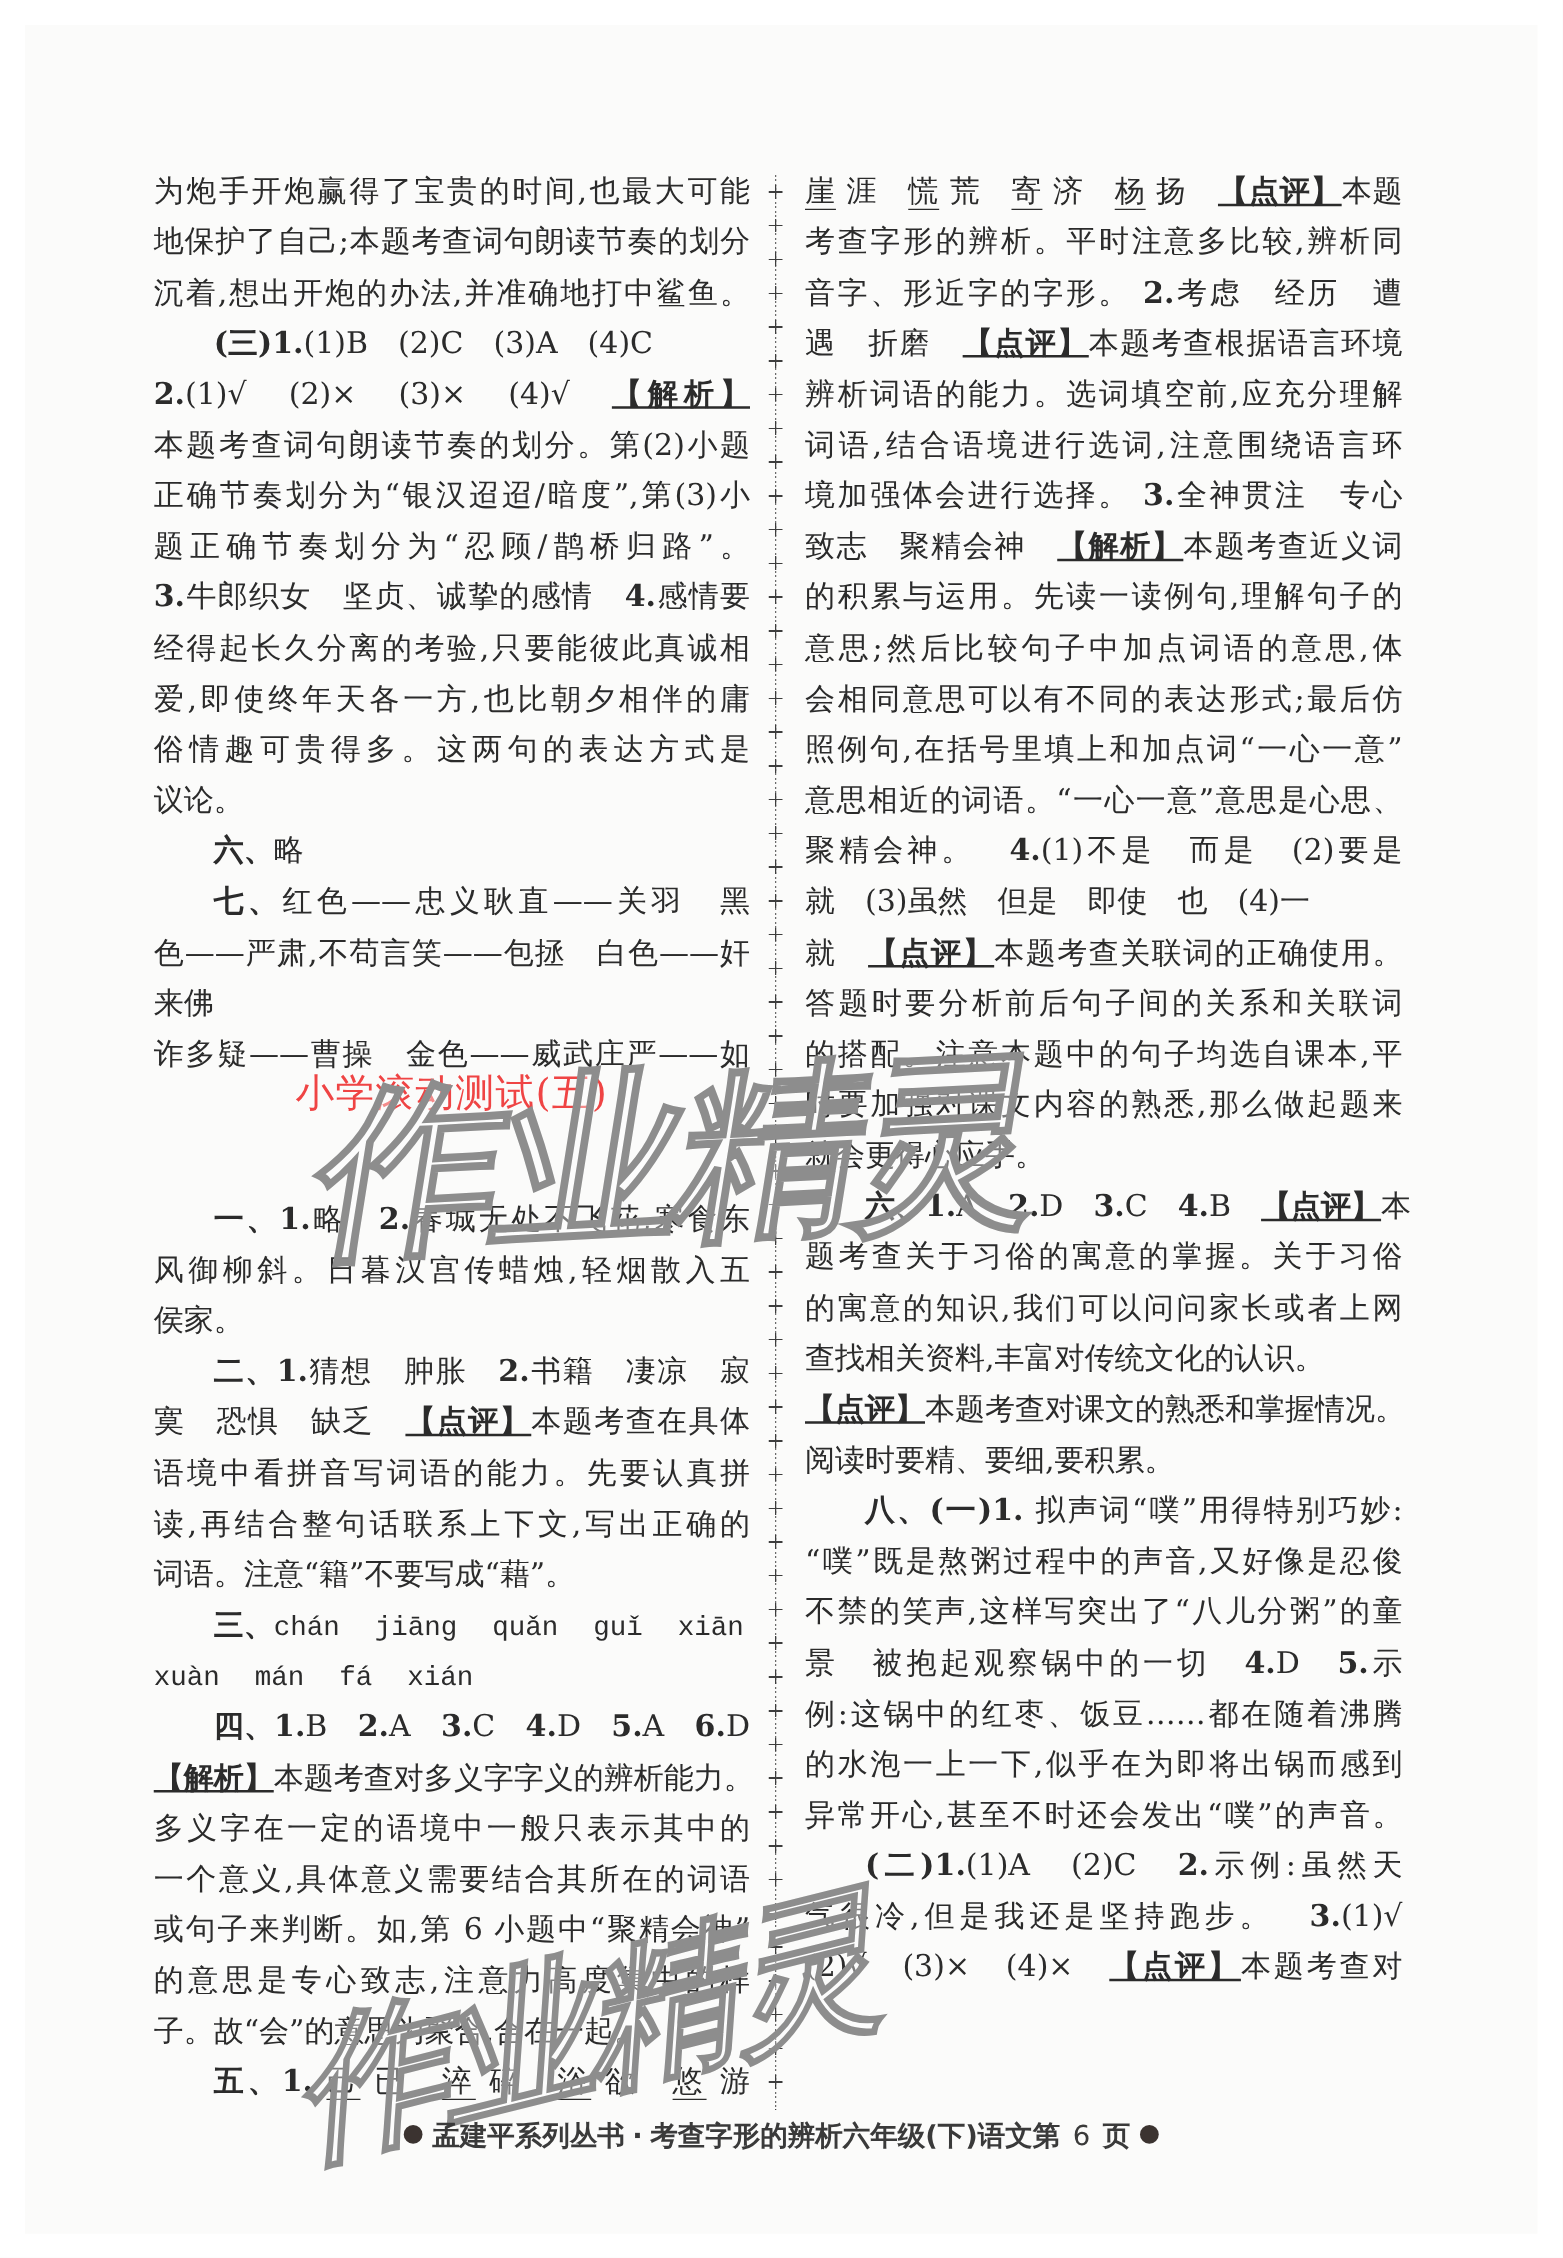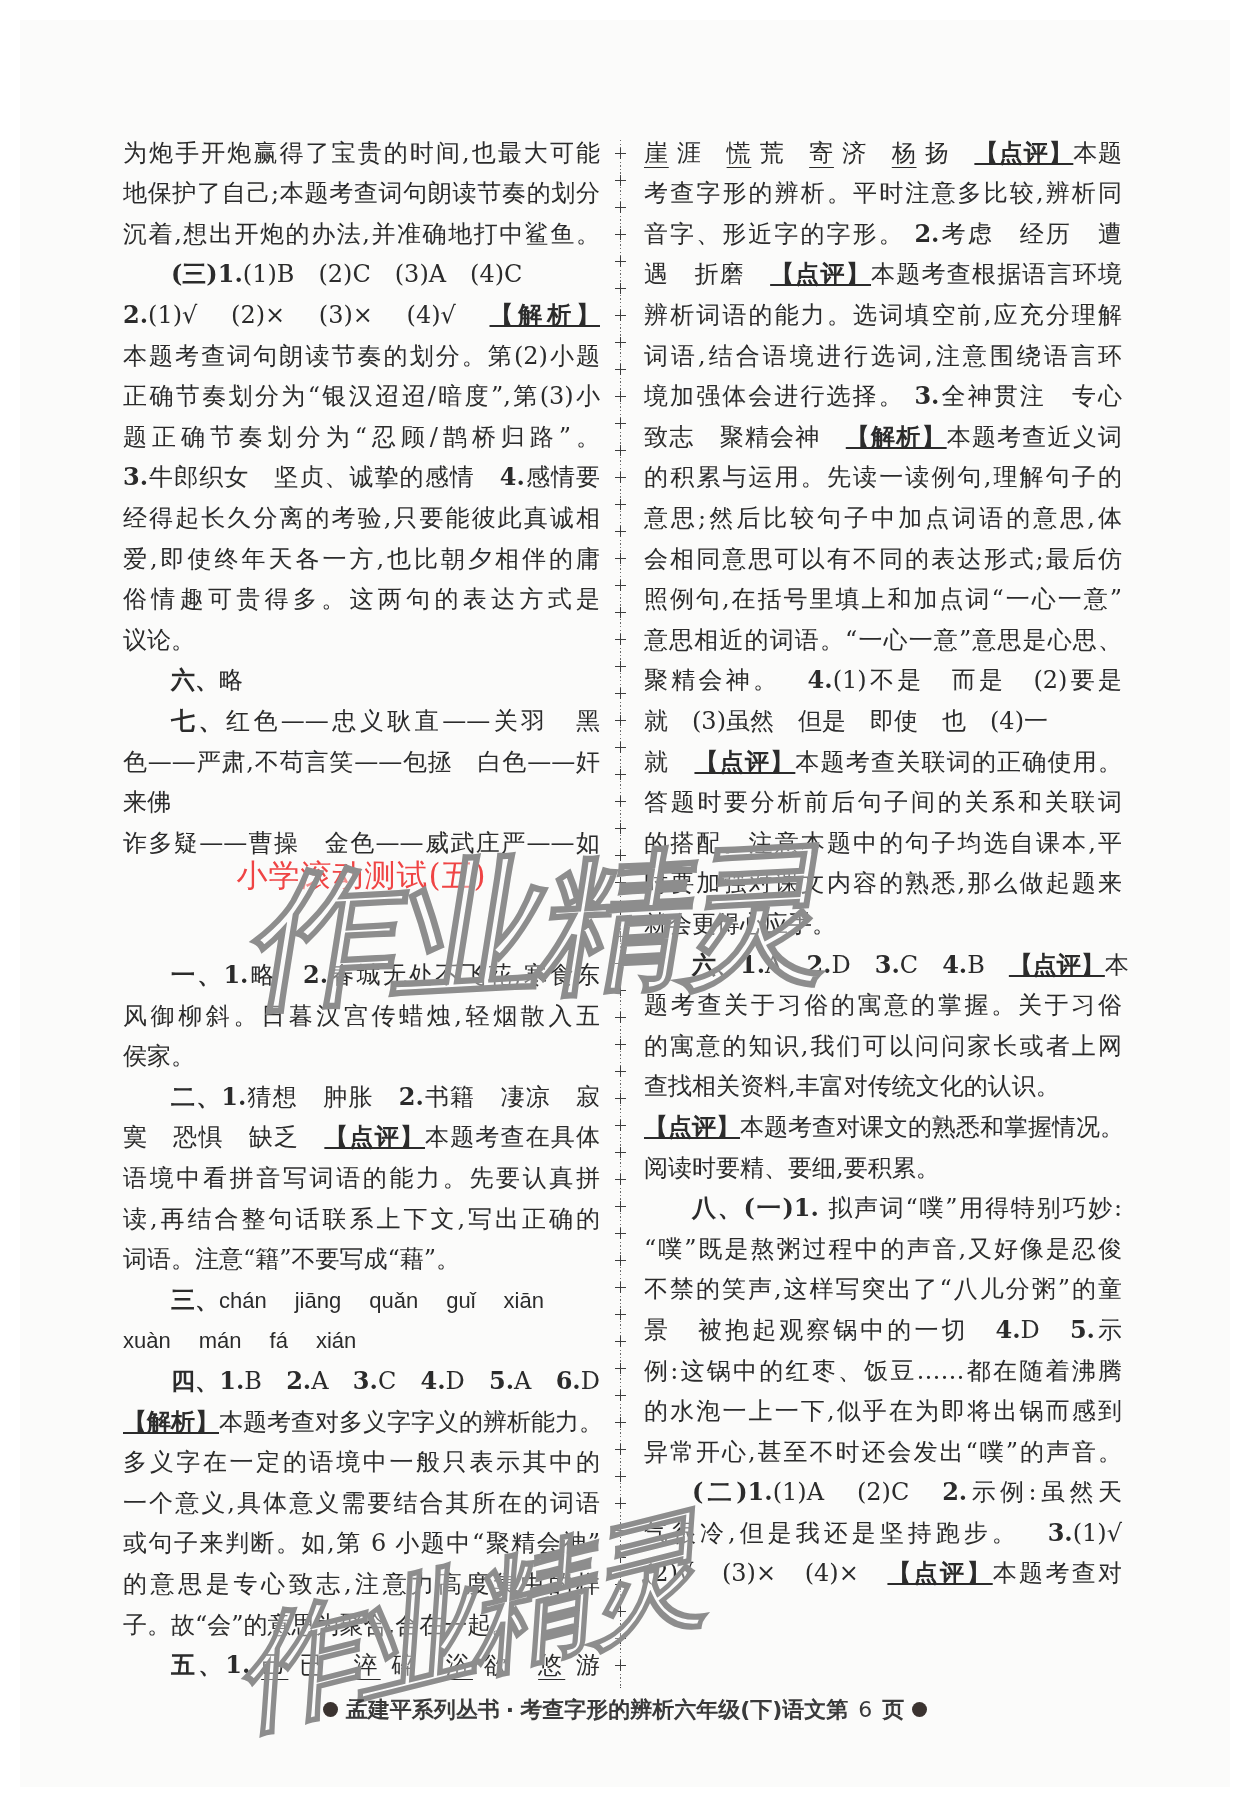--- a/index.html
+++ b/index.html
@@ -19,21 +19,21 @@
   .col.top { top: 132.7px; }
   .col.bottom { top: 955px; }
 
   .ln { height: 40.6px; line-height: 40.6px; white-space: nowrap; }
   .ln.j { text-align: justify; text-align-last: justify; }
   .ln.in { text-indent: 2em; }
 
   .sg-b { font-weight: bold; }
   .sg-k { font-weight: bold; font-family: "DejaVu Sans", "Liberation Sans", sans-serif; text-decoration: underline; }
   .sg-u { text-decoration: underline; text-decoration-thickness: 1px; text-underline-offset: 6px; }
-  .sg-p { font-family: Liberation Sans, sans-serif; font-size: 22px; margin-right: 28px; text-align: right; }
+  .sg-p { font-family: Liberation Mono, monospace; font-size: 22px; margin-right: 28px; text-align: right; }
 
   .title {
     position: absolute; left: 123px; width: 477px; top: 830px;
     height: 91.4px; line-height: 91.4px; text-align: center;
     font-size: 31px; letter-spacing: 1px; color: #ef4444;
   }
 
   .divider {
     position: absolute; left: 615px; top: 140px; width: 11px; height: 1548px;
     background-image: repeating-linear-gradient(to bottom,

